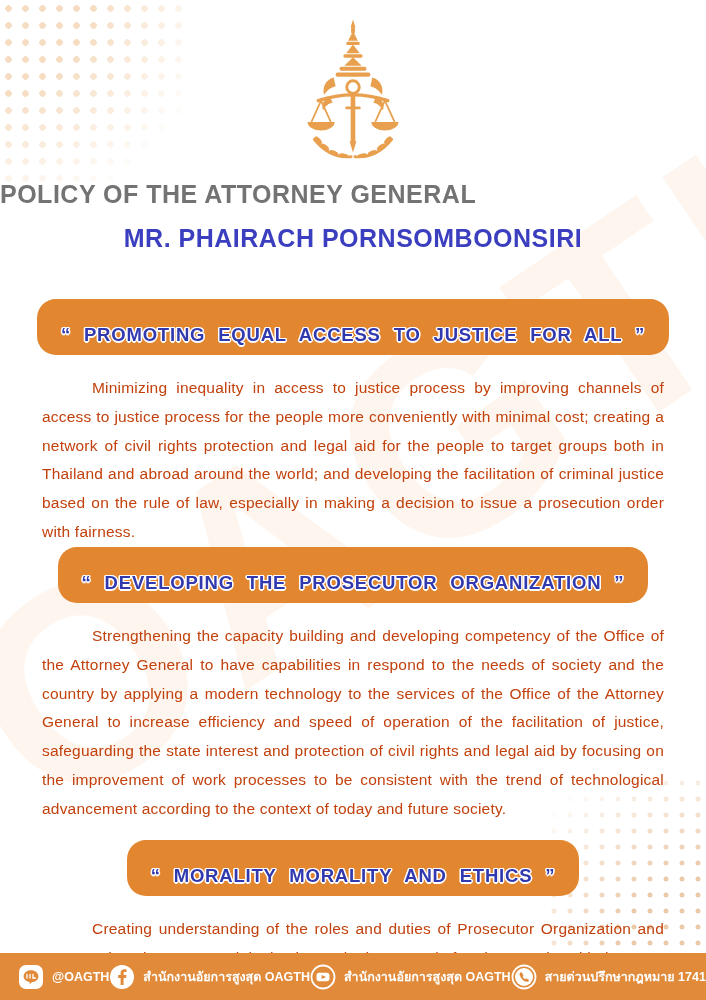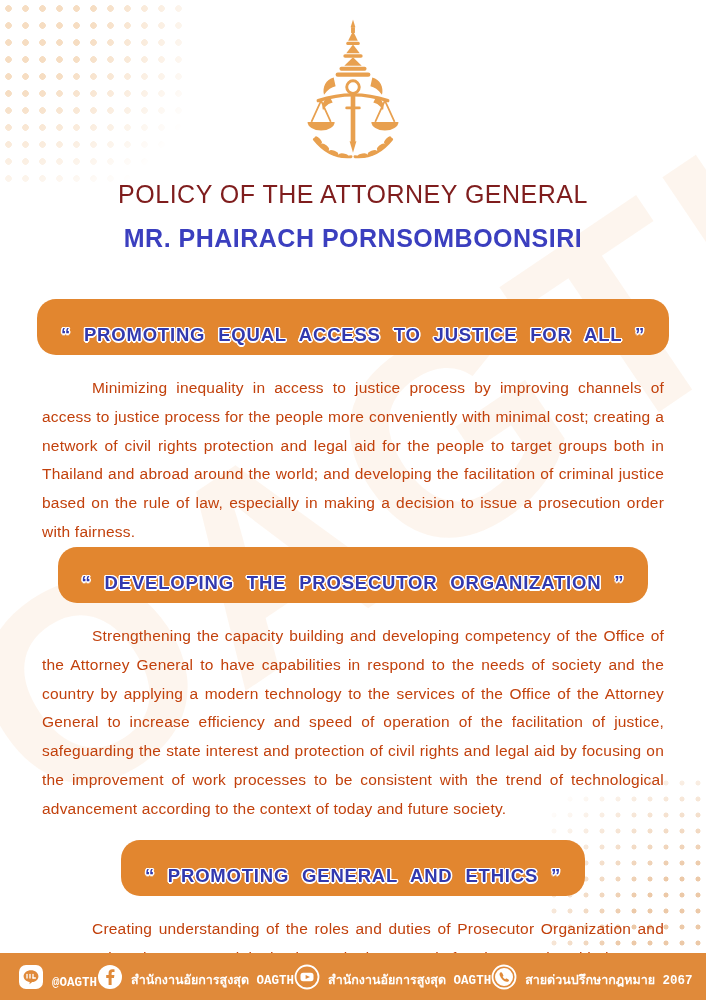--- a/index.html
+++ b/index.html
@@ -31,23 +31,23 @@
   .watermark{
     position:absolute; z-index:0; left:-80px; top:330px; width:900px;
     font-size:280px; font-weight:800; letter-spacing:10px;
     color:rgba(238,160,90,0.10);
     transform:rotate(-34deg); transform-origin:center;
     white-space:nowrap; pointer-events:none; user-select:none;
   }
   .content{ position:relative; z-index:1; }
   .emblem{ display:block; margin:16px auto 0; width:116px; height:148px; }
   .page-title{
-    margin-top:16px; text-align:center;
-    font-size:25px; font-weight:400; letter-spacing:0.5px;
-    color:#7f1d1d;
+    margin-top:16px; text-align:left;
+    font-size:25px; font-weight:700; letter-spacing:0.5px;
+    color:#737373;
   }
   .person-name{
     margin-top:15px; text-align:center;
     font-size:25px; font-weight:800; letter-spacing:0.5px;
     color:#3b3fbf;
   }
   .pill{
     margin:0 auto; width:max-content; max-width:640px;
     background:#e2862f; border-radius:19px;
     padding:25px 24px 9px;
@@ -67,21 +67,21 @@
     width:622px; margin:19px auto 0;
     font-size:15.5px; line-height:1.86; text-align:justify; text-indent:50px;
     color:#c2410c; letter-spacing:0.2px;
   }
   .footer{
     position:absolute; left:0; bottom:0; width:706px; height:47px;
     background:#e08a3a; z-index:2;
     display:flex; align-items:center; justify-content:space-between;
     padding:0 18px;
   }
-  .footer-item{ display:flex; align-items:flex-end; gap:8px; cursor:pointer;font-family:Liberation Mono, monospace; }
+  .footer-item{ display:flex; align-items:center; gap:8px; cursor:pointer; }
   .footer-label{ color:#ffffff; font-size:12.5px; font-weight:600; white-space:nowrap; }
   .ficon{ width:26px; height:26px; flex:0 0 auto; }
 </style>
 </head>
 <body>
 
 <div class="page">
 
   <div class="dots dots-tl"></div>
   <div class="dots dots-br"></div>
@@ -141,21 +141,21 @@
       <span class="pill-text">“ PROMOTING EQUAL ACCESS TO JUSTICE FOR ALL ”</span>
     </div>
     <p class="body-para">Minimizing inequality in access to justice process by improving channels of access to justice process for the people more conveniently with minimal cost; creating a network of civil rights protection and legal aid for the people to target groups both in Thailand and abroad around the world; and developing the facilitation of criminal justice based on the rule of law, especially in making a decision to issue a prosecution order with fairness.</p>
 
     <div class="pill pill-2">
       <span class="pill-text">“ DEVELOPING THE PROSECUTOR ORGANIZATION ”</span>
     </div>
     <p class="body-para">Strengthening the capacity building and developing competency of the Office of the Attorney General  to have capabilities in respond to the needs of society and the country by applying a modern technology to the services of the Office of the Attorney General to increase efficiency and speed of operation of the facilitation of justice, safeguarding the state interest and protection of civil rights and legal aid by focusing on the improvement of work processes to be consistent with the trend of technological advancement according to the context of today and future society.</p>
 
     <div class="pill pill-3">
-      <span class="pill-text">“ PROMOTING GENERAL AND ETHICS ”</span>
+      <span class="pill-text">“ MORALITY MORALITY AND ETHICS ”</span>
     </div>
     <p class="body-para">Creating understanding of the roles and duties of Prosecutor Organization and encouraging the personnel in having attitude to work for the people with honesty, integrity and realization of the professional ethics; and promoting and honoring a good and talented person to have a leading role in the Office of the Attorney General.</p>
 
   </div>
 
   <div class="footer">
 
     <div class="footer-item">
       <svg class="ficon" viewBox="0 0 26 26">
         <rect x="1" y="1" width="24" height="24" rx="7" fill="#ffffff"></rect>
@@ -186,17 +186,17 @@
       </svg>
       <span class="footer-label">สำนักงานอัยการสูงสุด OAGTH</span>
     </div>
 
     <div class="footer-item">
       <svg class="ficon" viewBox="0 0 26 26">
         <circle cx="13" cy="13" r="11.5" fill="none" stroke="#ffffff" stroke-width="1.8"></circle>
         <circle cx="13" cy="13" r="9" fill="#ffffff"></circle>
         <path d="M9.2,8.6 C8.6,9.2 8.3,10.3 8.8,11.6 C9.4,13.2 10.4,14.6 11.6,15.7 C12.8,16.8 14.4,17.6 15.8,17.8 C16.8,17.9 17.6,17.5 17.9,16.8 C18.1,16.3 17.9,15.8 17.4,15.5 L15.8,14.6 C15.4,14.4 15,14.5 14.7,14.8 L14.2,15.3 C13.2,14.8 12.2,13.9 11.6,12.8 L12.2,12.3 C12.5,12 12.5,11.5 12.3,11.2 L11.2,9 C10.9,8.4 10.2,8.2 9.7,8.4 Z" fill="#e08a3a"></path>
       </svg>
-      <span class="footer-label">สายด่วนปรึกษากฎหมาย 2067</span>
+      <span class="footer-label">สายด่วนปรึกษากฎหมาย 1741</span>
     </div>
 
   </div>
 </div>
 
 </body></html>

